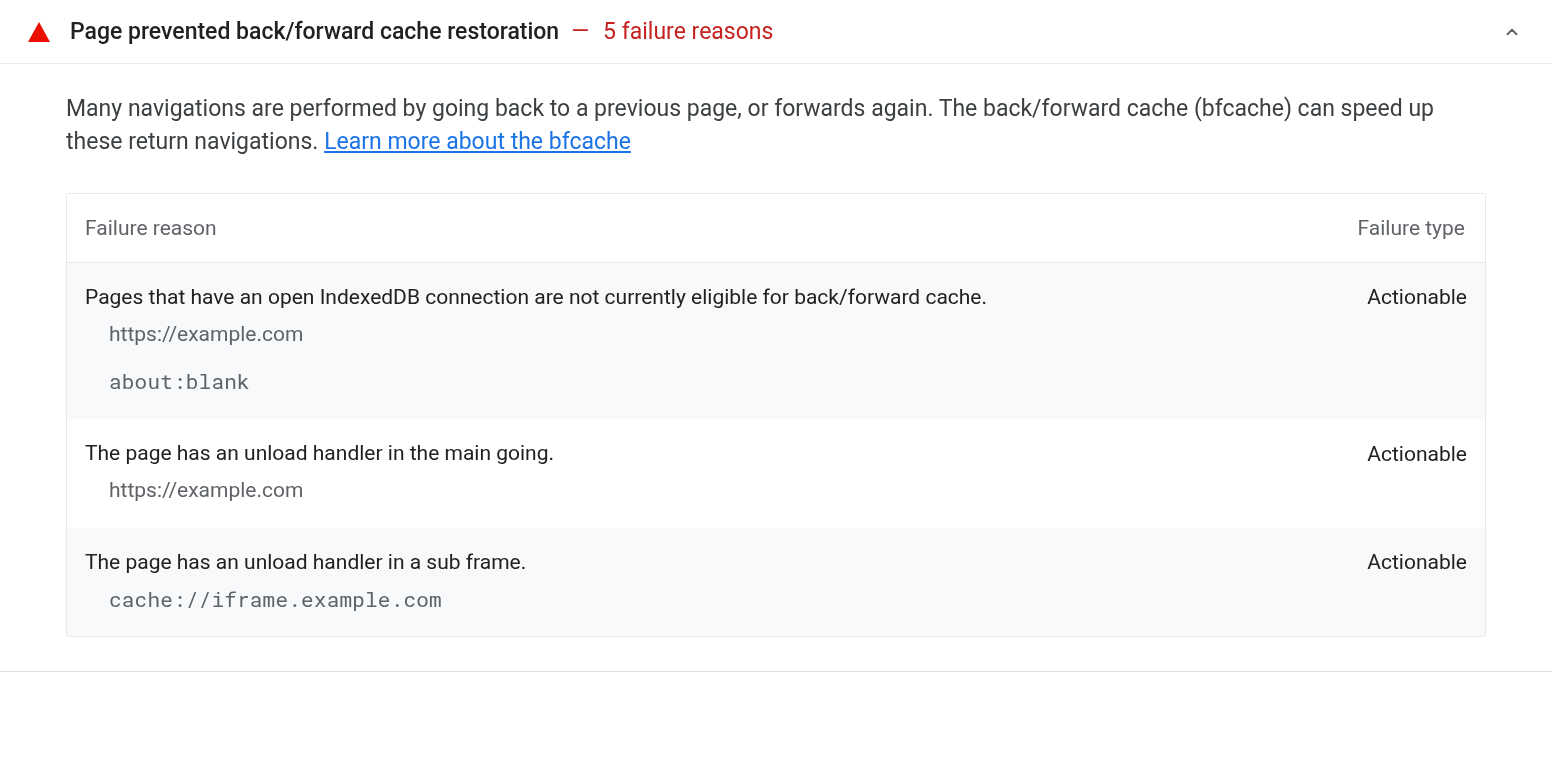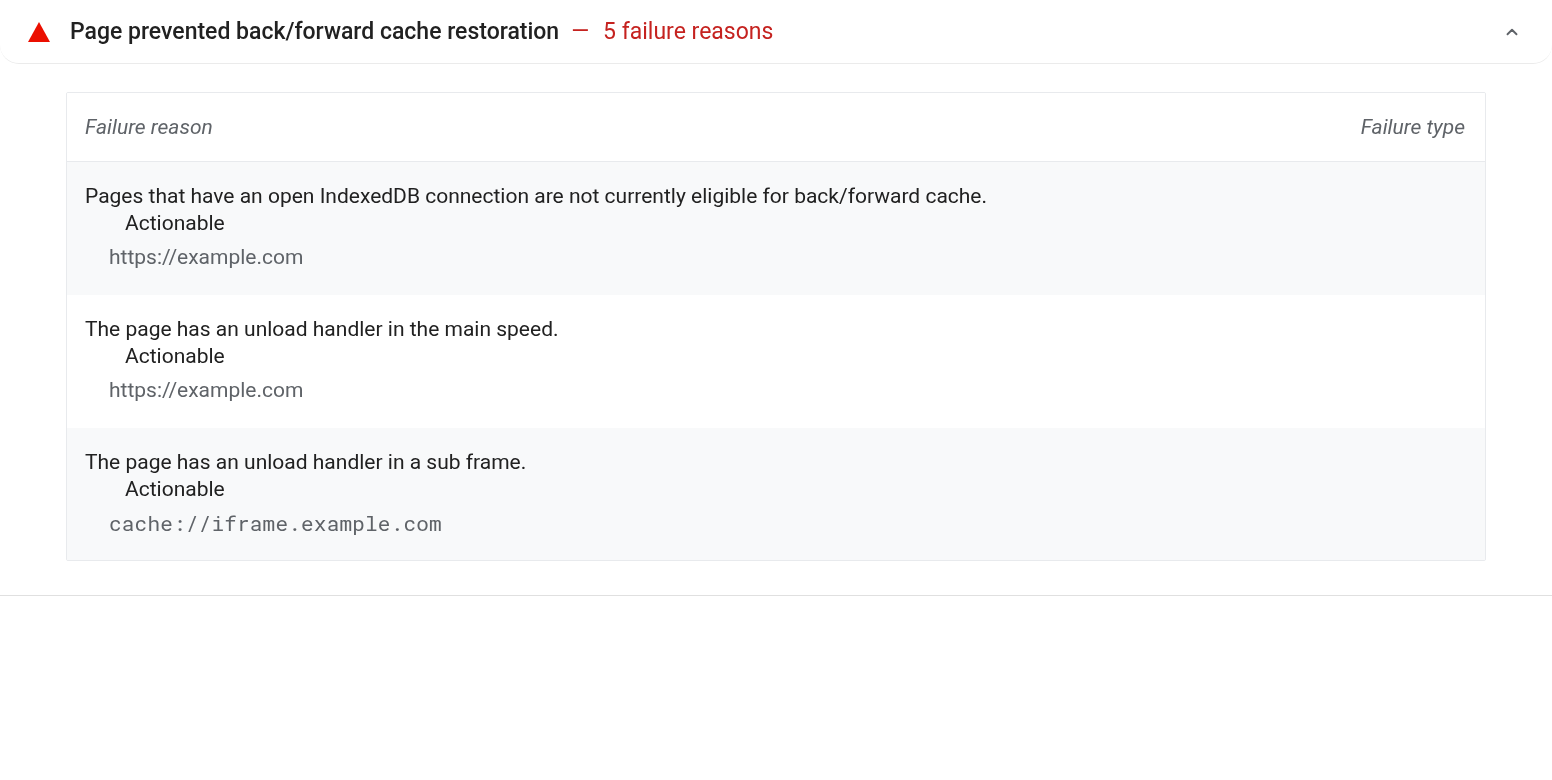--- a/index.html
+++ b/index.html
@@ -16,21 +16,20 @@
     .panel {
       width: 100%;
       border-bottom: 1px solid #e0e0e0;
     }
     .panel-header {
       display: flex;
       align-items: center;
       padding: 18px 28px 18px 28px;
       border-bottom: 1px solid #ebebeb;
       gap: 20px;
-      border-radius: 19px;
     }
     .triangle-icon {
       width: 0;
       height: 0;
       border-left: 11px solid transparent;
       border-right: 11px solid transparent;
       border-bottom: 20px solid #eb0f00;
       flex-shrink: 0;
     }
     .header-title {
@@ -80,21 +79,20 @@
     .table {
       border: 1px solid #e8eaed;
       border-radius: 2px;
       overflow: hidden;
     }
     .table-header {
       display: flex;
       padding: 22px 18px;
       border-bottom: 1px solid #e8eaed;
       background: #ffffff;
-      font-style: italic;
     }
     .th-reason {
       flex: 1;
       font-size: 21px;
       color: #5f6368;
     }
     .th-type {
       font-size: 21px;
       color: #5f6368;
       text-align: right;
@@ -104,22 +102,21 @@
       padding: 20px 18px 22px 18px;
     }
     .table-row.odd {
       background: #f8f9fa;
     }
     .table-row.even {
       background: #ffffff;
     }
     .row-top {
       display: flex;
-      align-items: flex-start;
-      flex-direction: column;
+      align-items: center;
     }
     .row-reason {
       flex: 1;
       font-size: 21px;
       color: #212121;
       line-height: 1.4;
       padding-right: 20px;
     }
     .row-type {
       font-size: 21px;
@@ -159,39 +156,43 @@
     </div>
     <div class="spacer"></div>
     <div class="chevron">
       <svg viewBox="0 0 24 24" fill="none" stroke="currentColor" stroke-width="2.5" stroke-linecap="round" stroke-linejoin="round">
         <polyline points="6 15 12 9 18 15"></polyline>
       </svg>
     </div>
   </div>
 
   <div class="panel-body">
+    <p class="description">
+      <span>Many navigations are performed by going back to a previous page, or forwards again. The back/forward cache (bfcache) can speed up these return navigations. </span><a href="#" class="learn-more">Learn more about the bfcache</a>
+    </p>
 
     <div class="table">
       <div class="table-header">
         <div class="th-reason">Failure reason</div>
         <div class="th-type">Failure type</div>
       </div>
       <div id="table-body">
           <div class="table-row odd">
             <div class="row-top">
               <div class="row-reason">Pages that have an open IndexedDB connection are not currently eligible for back/forward cache.</div>
               <div class="row-type">Actionable</div>
             </div>
             <div class="row-urls">
               <div class="row-url">https://example.com</div>
+              <div class="row-url mono">about:blank</div>
             </div>
           </div>
           <div class="table-row even">
             <div class="row-top">
-              <div class="row-reason">The page has an unload handler in the main speed.</div>
+              <div class="row-reason">The page has an unload handler in the main going.</div>
               <div class="row-type">Actionable</div>
             </div>
             <div class="row-urls">
               <div class="row-url">https://example.com</div>
             </div>
           </div>
           <div class="table-row odd">
             <div class="row-top">
               <div class="row-reason">The page has an unload handler in a sub frame.</div>
               <div class="row-type">Actionable</div>

